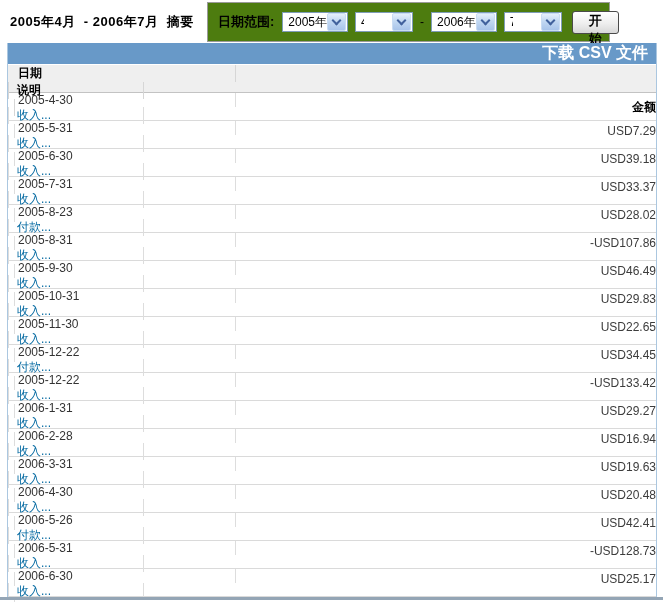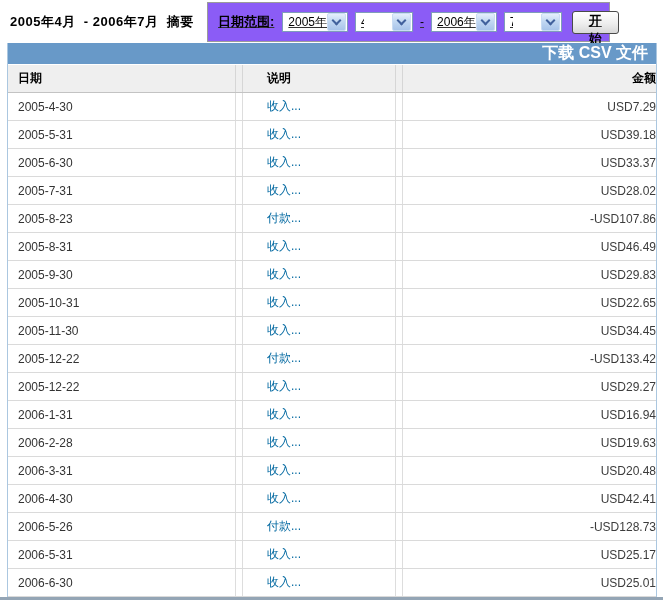--- a/index.html
+++ b/index.html
@@ -7,22 +7,22 @@
     position:relative;width:663px;height:602px;overflow:hidden;background:#fff;
     font-family:"Liberation Sans","DejaVu Sans",sans-serif;font-size:12px;color:#333;
   }
   .summary-title{
     position:absolute;left:10px;top:13px;font-size:13px;font-weight:bold;color:#000;
     letter-spacing:0.5px;white-space:pre;
   }
   
   .date-range-panel{
     position:absolute;left:207px;top:2px;width:403px;height:40px;box-sizing:border-box;
-    background:#8b5cf6;border:1px solid #9b9b9b;
-    display:flex;align-items:center;padding-left:10px;text-decoration:underline;
+    background:#4d7c0f;border:1px solid #9b9b9b;
+    display:flex;align-items:center;padding-left:10px;
   }
   .drp-label{font-weight:bold;color:#000;font-size:13px;margin-right:8px;white-space:nowrap;}
   .xp-select{
     display:inline-flex;align-items:center;height:20px;box-sizing:border-box;
     border:1px solid #7f9db9;background:#fff;cursor:pointer;padding-left:5px;
     margin-right:7px;position:relative;
   }
   .xp-select.w-year{width:66px;}
   .xp-select.w-month{width:58px;gap:28px;}
   .xp-select-value{flex:1;color:#000;white-space:nowrap;overflow:hidden;}
@@ -50,26 +50,26 @@
     position:absolute;left:7px;top:43px;width:650px;box-sizing:border-box;
     background:#fff;border:1px solid #abc7e0;border-top:none;
   }
   .csv-bar{
     height:21px;background:#6899c8;border-bottom:1px solid #fff;
     display:flex;align-items:center;justify-content:flex-end;padding-right:8px;
   }
   .csv-link{color:#fff;font-weight:bold;font-size:16px;text-decoration:none;cursor:pointer;white-space:nowrap;}
   .row{
     display:flex;align-items:stretch;height:28px;box-sizing:border-box;
-    border-bottom:1px solid #dadada;background:#fff;
+    border-bottom:1px solid #dadada;background:#fff;flex-direction:column;
   }
   .c1{width:228px;box-sizing:border-box;padding-left:10px;border-right:1px solid #dddddd;
       display:flex;align-items:center;}
-  .c2{width:154px;box-sizing:border-box;margin-left:6px;border-left:1px solid #dddddd;
-      border-right:1px solid #dddddd;padding-left:24px;display:flex;align-items:center;}
+  .c2{width:136px;box-sizing:border-box;border-left:1px solid #dddddd;
+      border-right:1px solid #dddddd;padding-left:8px;display:flex;align-items:center;}
   .c3{flex:1;box-sizing:border-box;margin-left:6px;border-left:1px solid #dddddd;
       padding-right:0;display:flex;align-items:center;justify-content:flex-end;}
   .thead{background:#efefef;border-bottom:1px solid #c3c3c3;font-weight:bold;color:#000;}
   .thead .c1,.thead .c2,.thead .c3{border-color:#d6d6d6;}
   .desc-link{color:#0369a1;cursor:pointer;white-space:nowrap;}
   .amount{color:#3c3c3c;}
   .bottom-strip{position:absolute;left:0;top:597px;width:663px;height:3px;background:#94a5b5;}
 </style>
 </head>
 <body>

